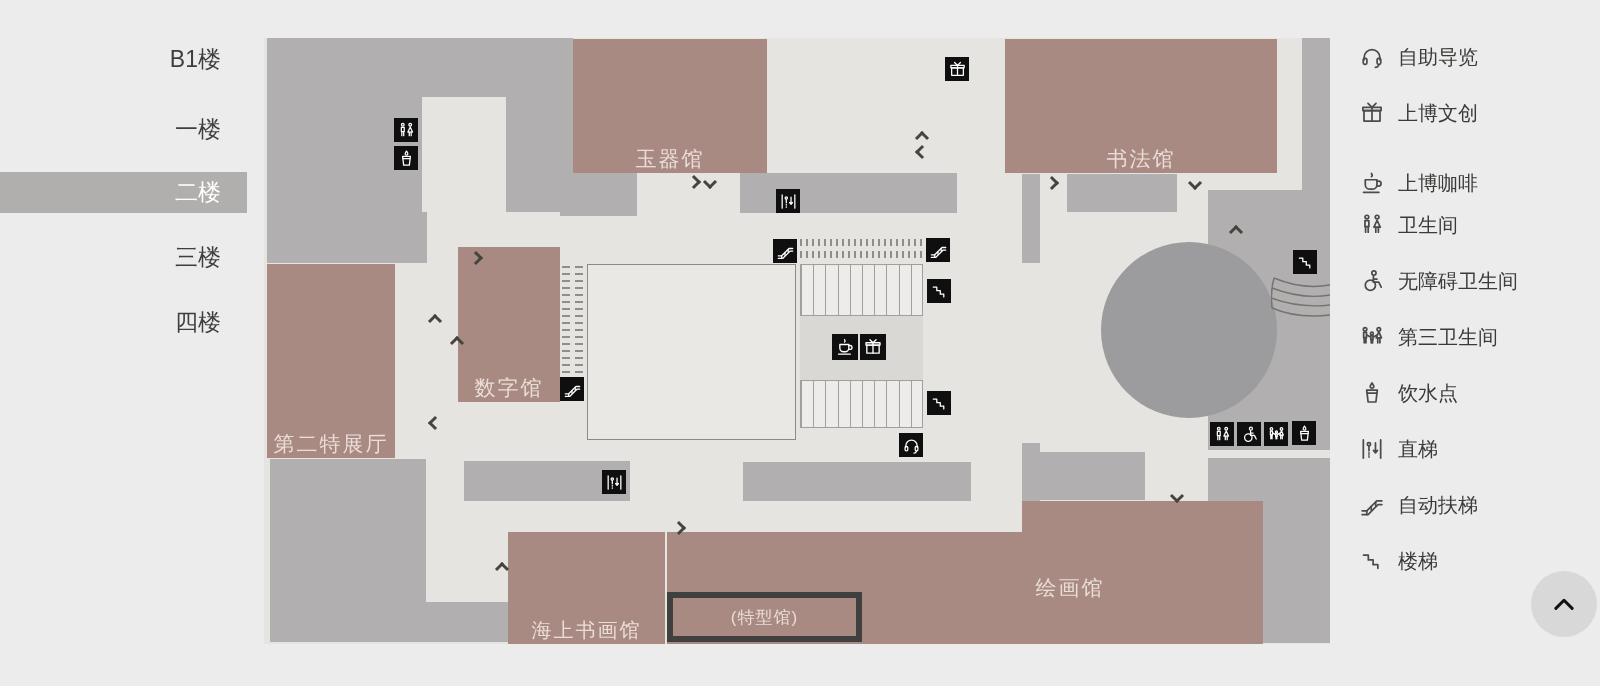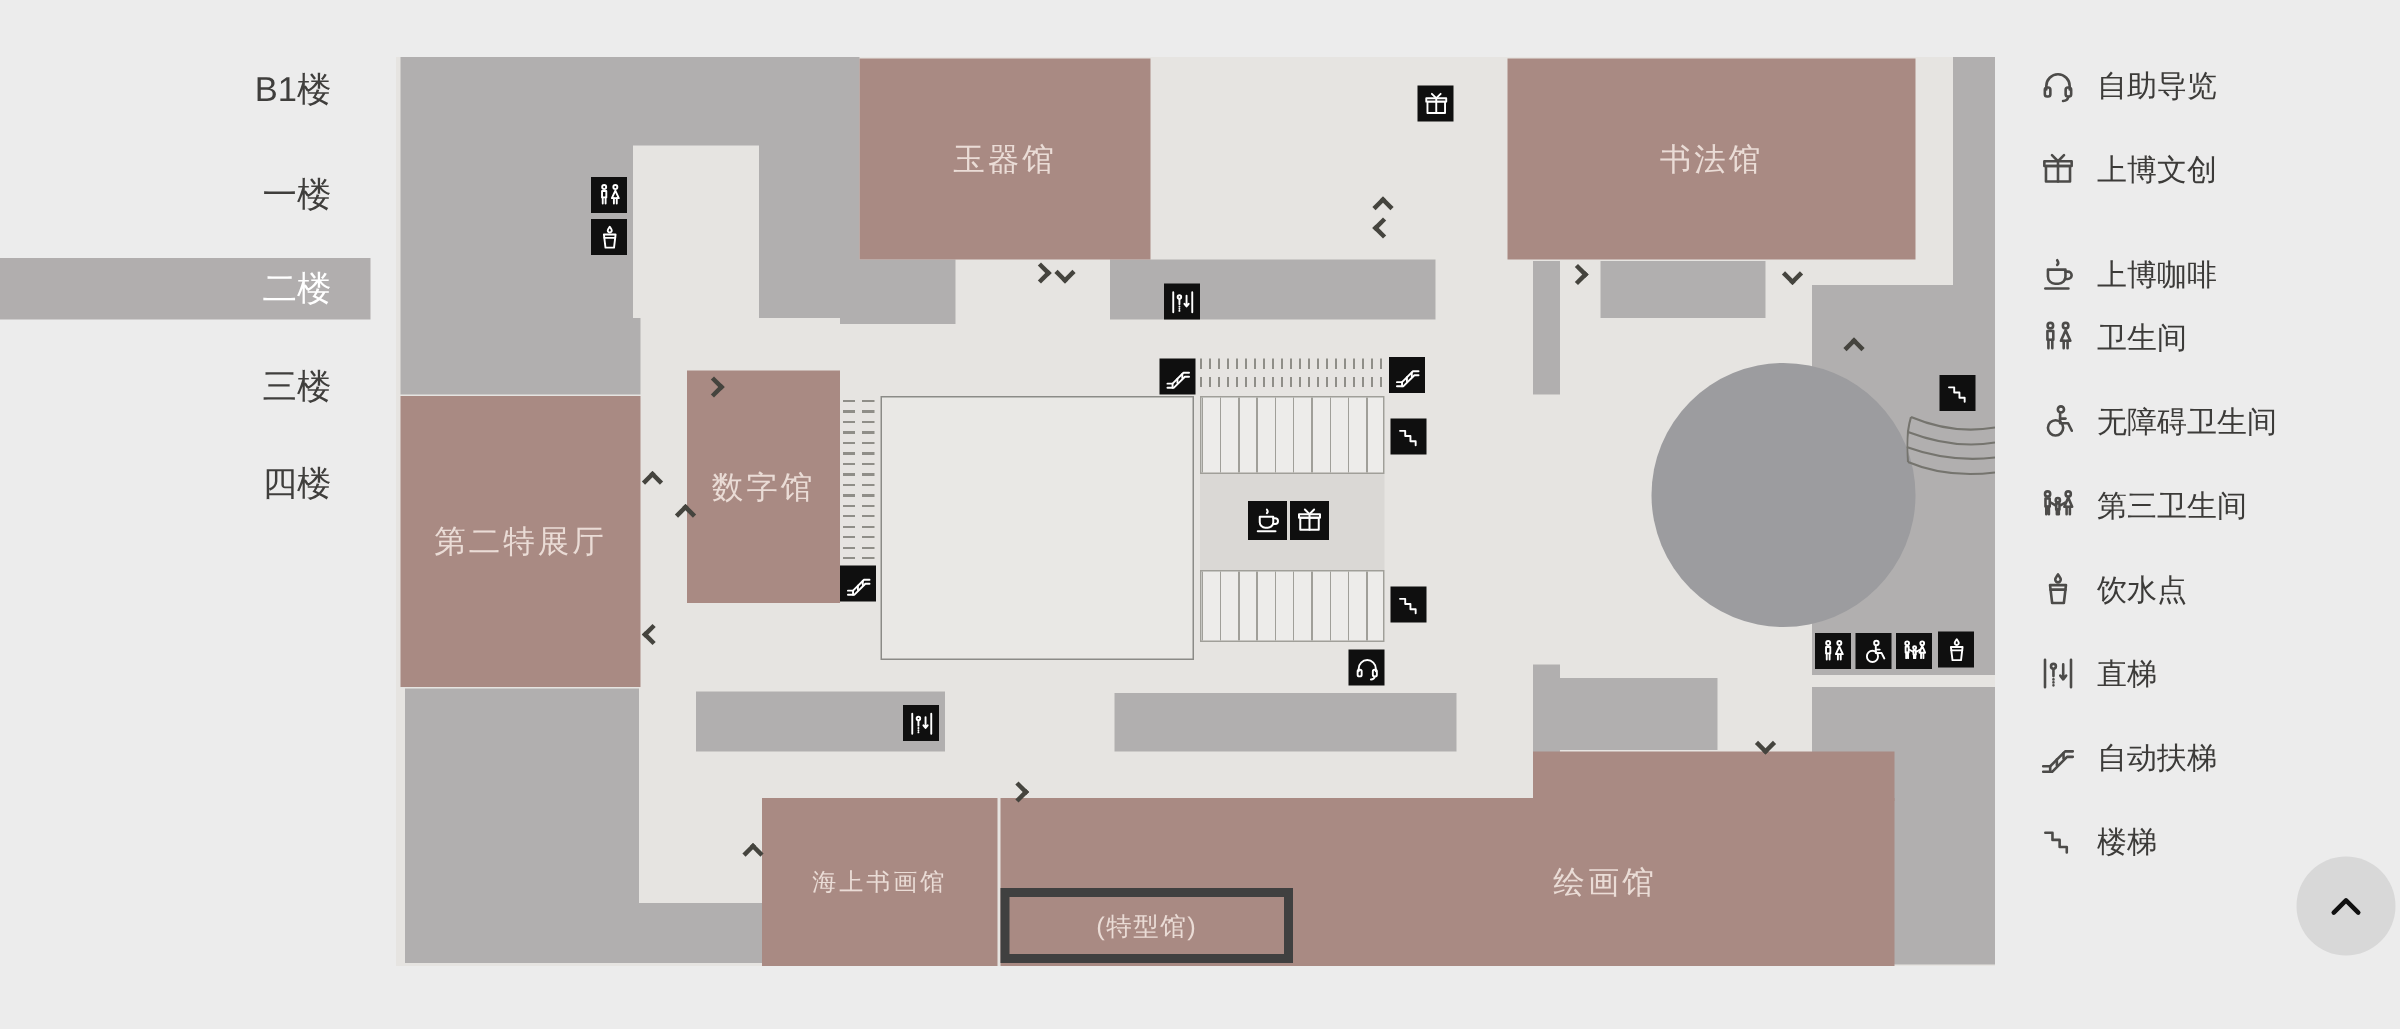--- a/index.html
+++ b/index.html
@@ -6,21 +6,21 @@
   .stage{position:relative;width:1600px;height:686px;background:#ececec;overflow:hidden;
          font-family:"Liberation Sans","DejaVu Sans",sans-serif;color:#3c3c3c;}
   
   .floor-item{position:absolute;left:0;width:247px;height:40px;line-height:40px;
     text-align:right;padding-right:26px;box-sizing:border-box;font-size:23px;color:#3f3e3c;cursor:pointer;}
   .floor-item.active{background:#b1aeae;color:#ffffff;height:41px;line-height:41px;}
   
   .map{position:absolute;left:264px;top:38px;width:1066px;height:606px;background:#e6e4e1;}
   .blk{position:absolute;background:#b1afaf;}
   .cut{position:absolute;background:#e6e4e1;}
-  .hall{position:absolute;background:#a98a83;display:flex;align-items:center;justify-content:center;}
+  .hall{position:absolute;background:#a98a83;display:flex;align-items:flex-end;justify-content:center;}
   .hall .lbl{color:#eadcd6;font-size:21px;letter-spacing:2px;white-space:nowrap;}
   .circle{position:absolute;left:837px;top:204px;width:176px;height:176px;border-radius:50%;background:#9c9c9f;}
   .square{position:absolute;left:323px;top:226px;width:209px;height:176px;background:#e9e8e5;border:1px solid #8b8b87;box-sizing:border-box;}
   .stairblk{position:absolute;left:536px;width:123px;background:#edecea;border:1px solid #a09f99;box-sizing:border-box;
     background-image:repeating-linear-gradient(90deg,#a09f99 0 1px,transparent 1px 12.2px);}
   .landing{position:absolute;left:536px;top:278px;width:123px;height:64px;background:#dad8d5;}
   .hatch-h{position:absolute;left:536px;top:201px;width:123px;height:19px;
     background:linear-gradient(180deg,transparent 0 7px,#e6e4e1 7px 12px,transparent 12px 19px),
                repeating-linear-gradient(90deg,#8f8e88 0 1.6px,transparent 1.6px 6px);}
   .hatch-v{position:absolute;left:298px;top:225px;width:21px;height:117px;
@@ -102,28 +102,28 @@
     <div class="landing"></div>
     <div class="stairblk" style="top:342px;height:48px"></div>
     <div class="hatch-v"></div>
 
     <div class="hall" style="left:309px;top:1px;width:194px;height:134px">
       <span class="lbl">玉器馆</span>
       </div>
     <div class="hall" style="left:741px;top:1px;width:272px;height:134px">
       <span class="lbl">书法馆</span>
       </div>
-    <div class="hall" style="left:3px;top:226px;width:160px;height:194px">
+    <div class="hall" style="left:3px;top:226px;width:128px;height:194px">
       <span class="lbl">第二特展厅</span>
       </div>
     <div class="hall" style="left:194px;top:209px;width:102px;height:155px">
       <span class="lbl">数字馆</span>
       </div>
     <div class="hall" style="left:244px;top:494px;width:157px;height:112px">
-      <span class="lbl" style="font-size:16px">海上书画馆</span>
+      <span class="lbl" style="font-size:20px">海上书画馆</span>
       </div>
     <div class="hall" style="left:758px;top:463px;width:241px;height:33px"></div>
     <div class="hall" style="left:403px;top:494px;width:596px;height:112px">
       <span class="lbl" style="position:absolute;left:333px;top:42px;width:140px;text-align:center">绘画馆</span>
       <div class="txbox" style="left:0;top:60px">
         <span class="lbl">(特型馆)</span>
         </div>
     </div>
 
     <div class="tile" style="left:130px;top:80px">

